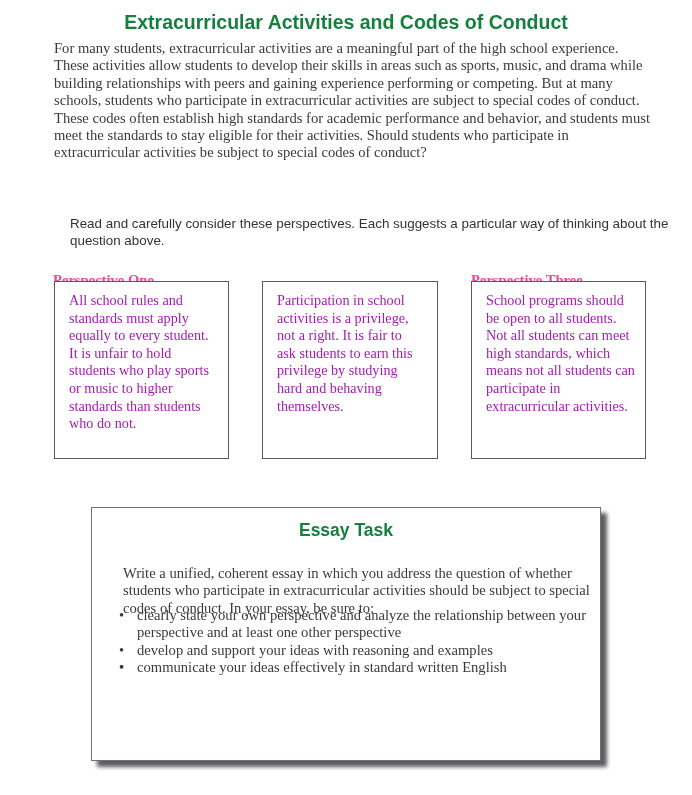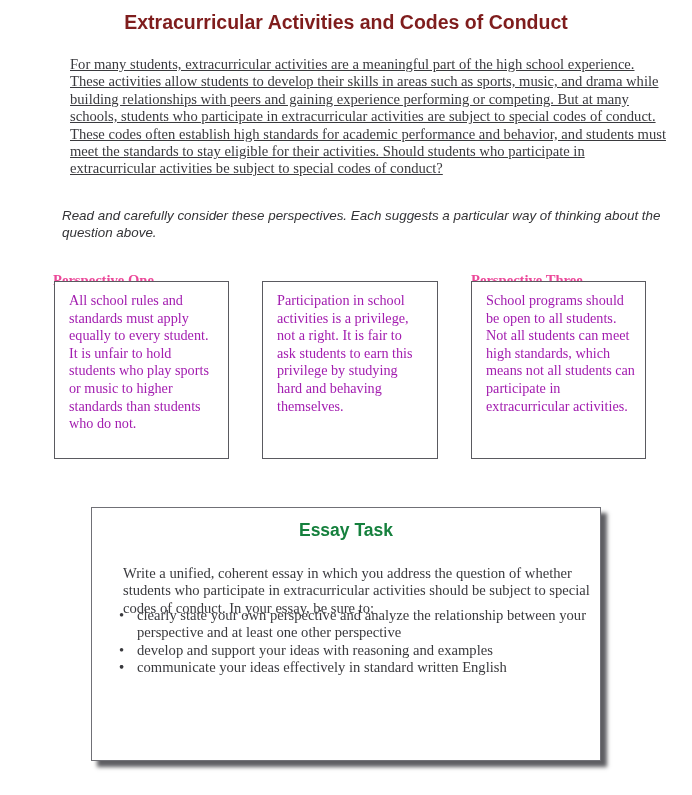--- a/index.html
+++ b/index.html
@@ -1,29 +1,29 @@
 <!DOCTYPE html>
 <html><head>
   <meta charset="utf-8">
   <style>
     html, body { margin: 0; padding: 0; background: #ffffff; }
     body { width: 692px; height: 795px; position: relative; overflow: hidden; color: #2a2a2e; }
     .serif { font-family: "Liberation Serif", "DejaVu Serif", serif; }
     .sans { font-family: "Liberation Sans", "DejaVu Sans", sans-serif; }
     #title {
       position: absolute; left: 0; width: 692px; top: 11px;
-      text-align: center; font-size: 19.5px; font-weight: bold; color: #7f1d1d;
+      text-align: center; font-size: 19.5px; font-weight: bold; color: #15803d;
     }
     #intro {
       position: absolute; left: 54px; top: 40px; width: 600px;
-      font-size: 14.6px; line-height: 17.4px; color: #3a3a3e; margin: 16px; text-decoration: underline;
+      font-size: 14.6px; line-height: 17.4px; color: #3a3a3e; margin: 0;
     }
     #instructions {
       position: absolute; left: 54px; top: 199px; width: 600px;
-      font-size: 13.4px; line-height: 17px; font-style: italic; color: #333336; margin: 8px;
+      font-size: 13.4px; line-height: 17px; color: #333336; margin: 16px;
     }
     .persp-head {
       position: absolute; top: 272px; width: 176px; text-align: left;
       font-size: 14.6px; font-weight: bold; color: #ec4899;
     }
     .persp-box {
       position: absolute; top: 281px; height: 178px; box-sizing: border-box;
       border: 1.5px solid #5a5a60; background: #fff;
     }
     .persp-text {

